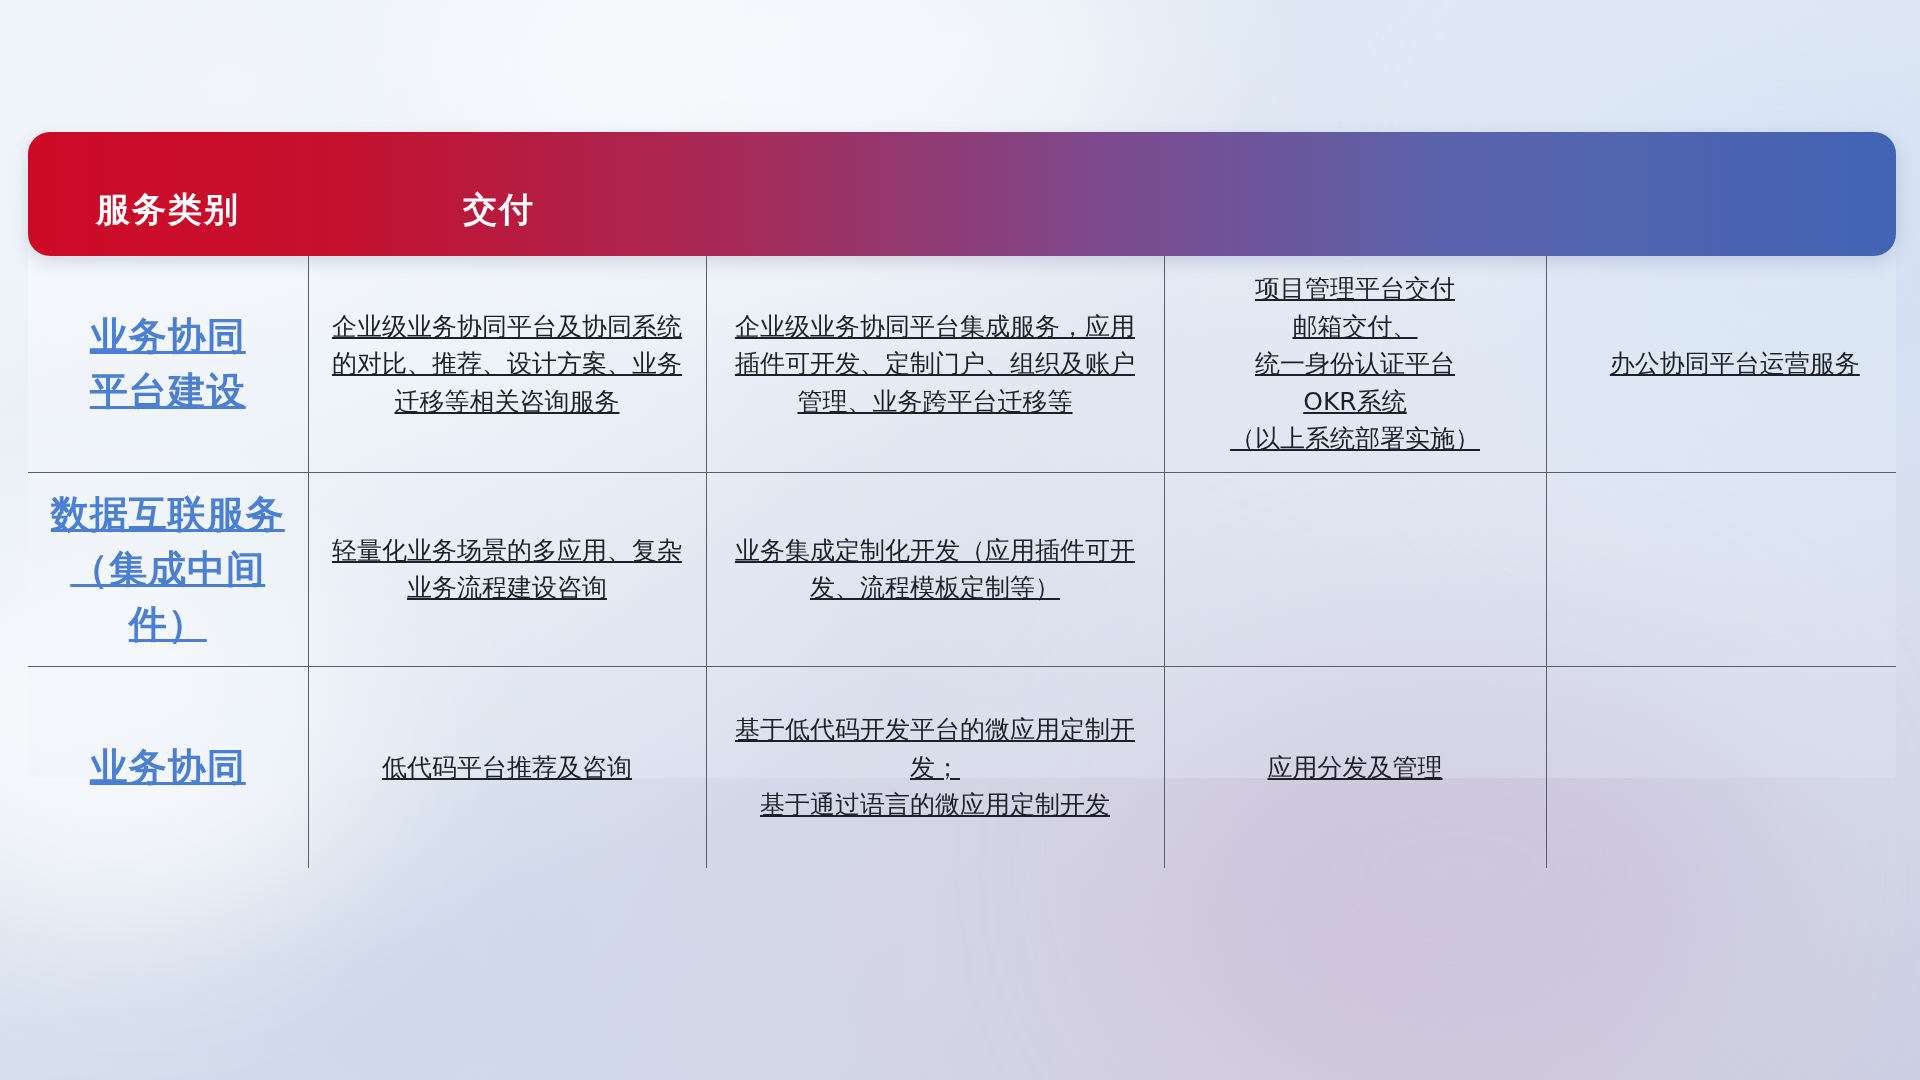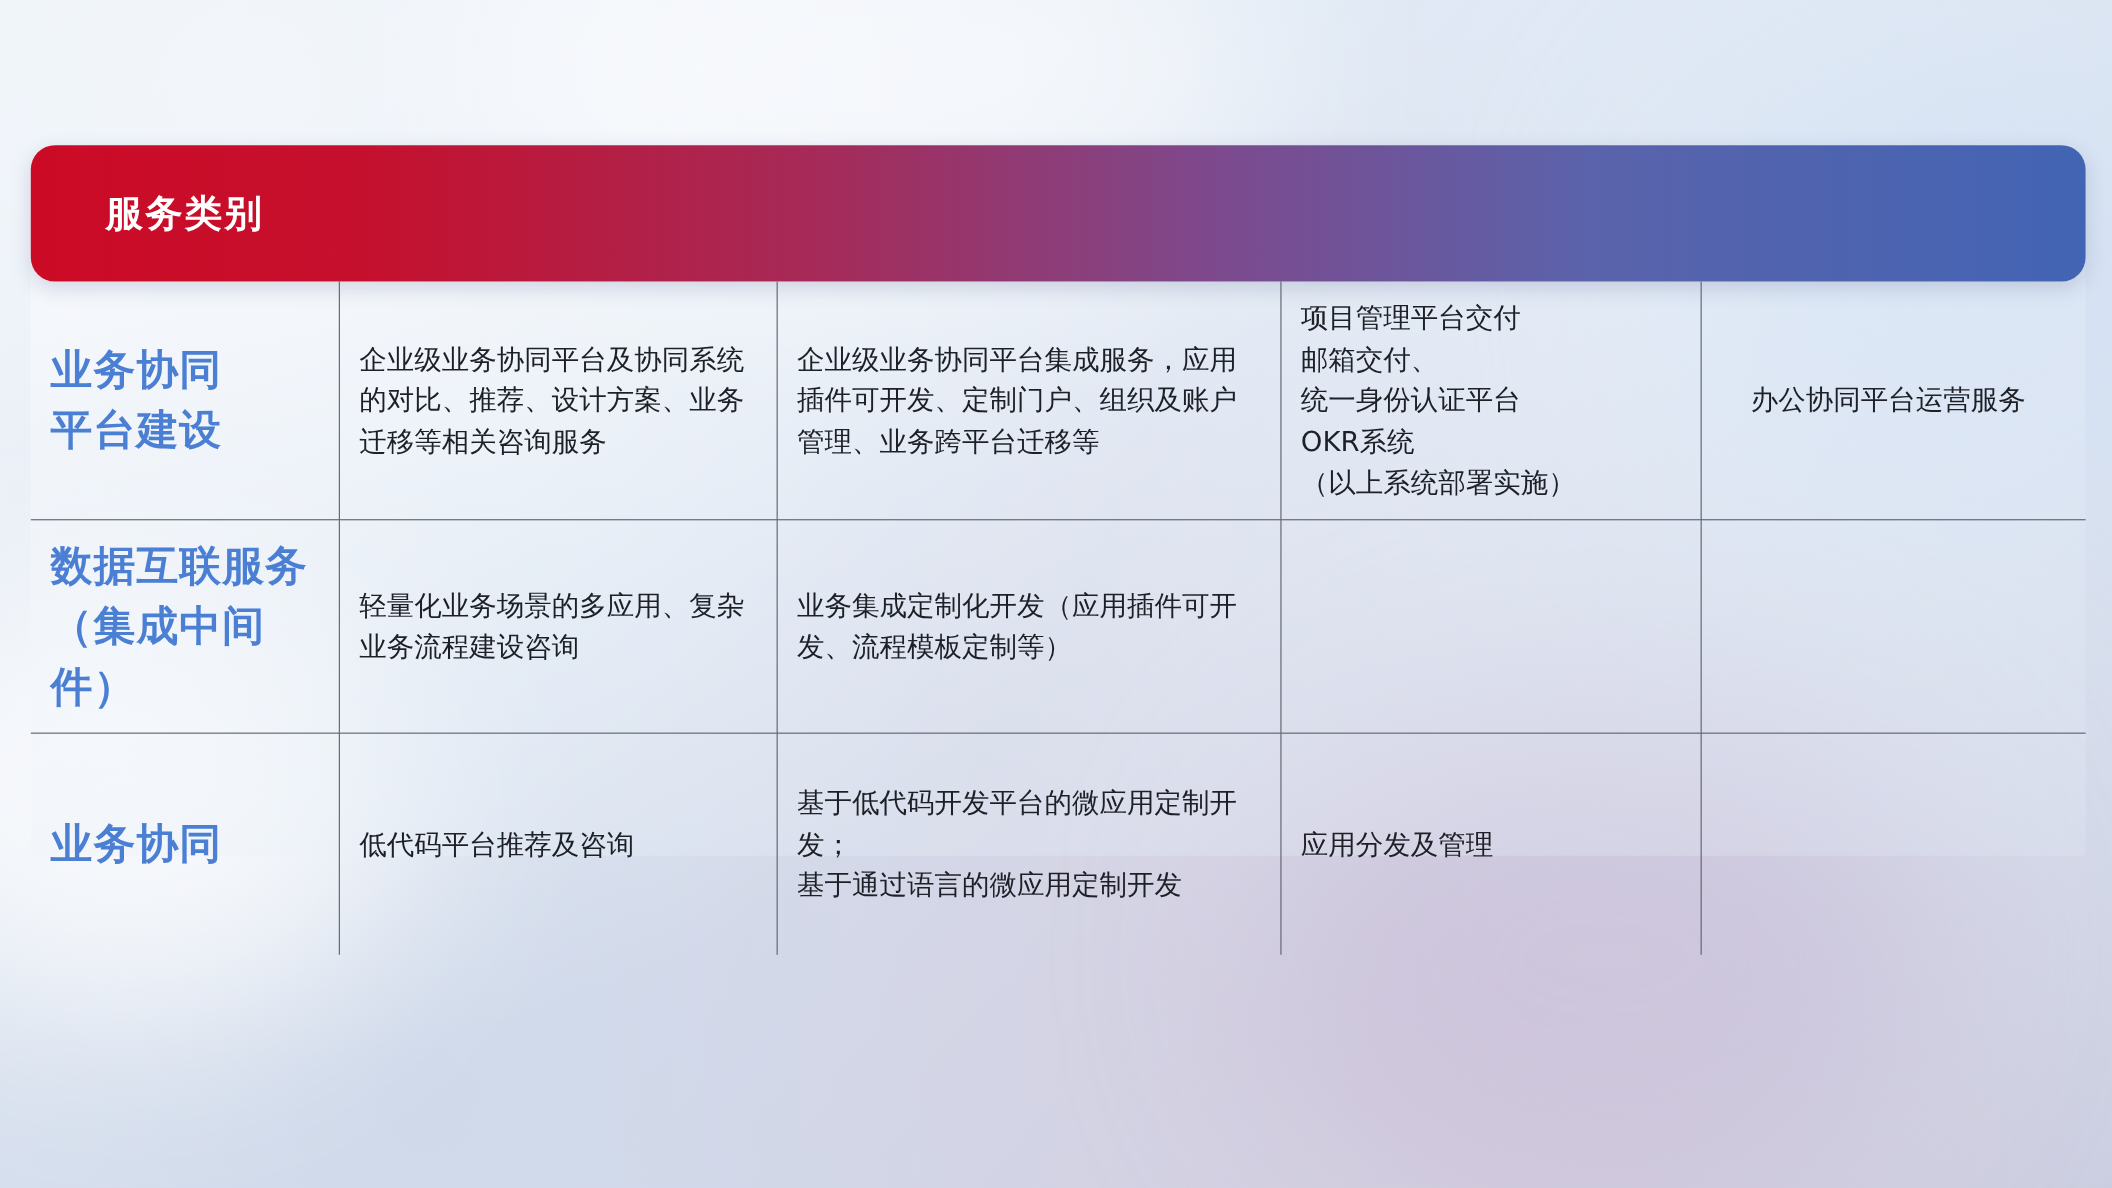--- a/index.html
+++ b/index.html
@@ -63,21 +63,21 @@
     width: 1868px;
     height: 124px;
     border-radius: 22px;
     background: linear-gradient(90deg, #cc0a26 0%, #c5102d 16%, #a62a58 38%, #7c4a8e 58%, #5a63ab 76%, #4264b4 100%);
     box-shadow: 0 6px 18px rgba(60,70,120,0.18);
   }
 
   .header-cells {
     position: absolute;
     left: 28px;
-    top: 132px;
+    top: 148px;
     width: 1868px;
     height: 124px;
     display: flex;
     align-items: center;
   }
   .header-cells .hc {
     color: #ffffff;
     font-size: 34px;
     font-weight: bold;
     text-align: center;
@@ -89,24 +89,25 @@
   .col-1 { width: 398px; flex: 0 0 398px; }
   .col-2 { width: 458px; flex: 0 0 458px; }
   .col-3 { width: 382px; flex: 0 0 382px; }
   .col-4 { width: 350px; flex: 0 0 350px; }
 
   tbody td {
     border-right: 1.5px solid #5a5f6b;
     border-bottom: 1.5px solid #5a5f6b;
     padding: 14px 18px;
     vertical-align: middle;
-    text-align: left;
+    text-align: center;
     font-size: 25px;
     line-height: 1.5;
     color: #1d2026;
+    text-decoration: underline;
   }
   tbody td.last-col { border-right: none; padding-left: 45px; }
   tbody tr.last-row td { border-bottom: none; }
 
   tbody td.cat {
     border-right: 1.5px solid #5a5f6b;
     color: #4a7fd4;
     font-weight: bold;
     font-size: 38px;
     line-height: 1.45;
@@ -138,20 +139,21 @@
   <div class="blob blob-a"></div>
   <div class="blob blob-b"></div>
   <div class="blob blob-c"></div>
   <div class="blob blob-d"></div>
 
   <div class="body-bg"></div>
 
   <div class="header-bar"></div>
   <div class="header-cells">
     <div class="hc col-0">服务类别</div>
+    <div class="hc col-3">交付</div>
   </div>
 
   <div id="table-wrap">
     <table class="svc-table">
       <colgroup>
         <col class="col-0">
         <col class="col-1">
         <col class="col-2">
         <col class="col-3">
         <col class="col-4">

